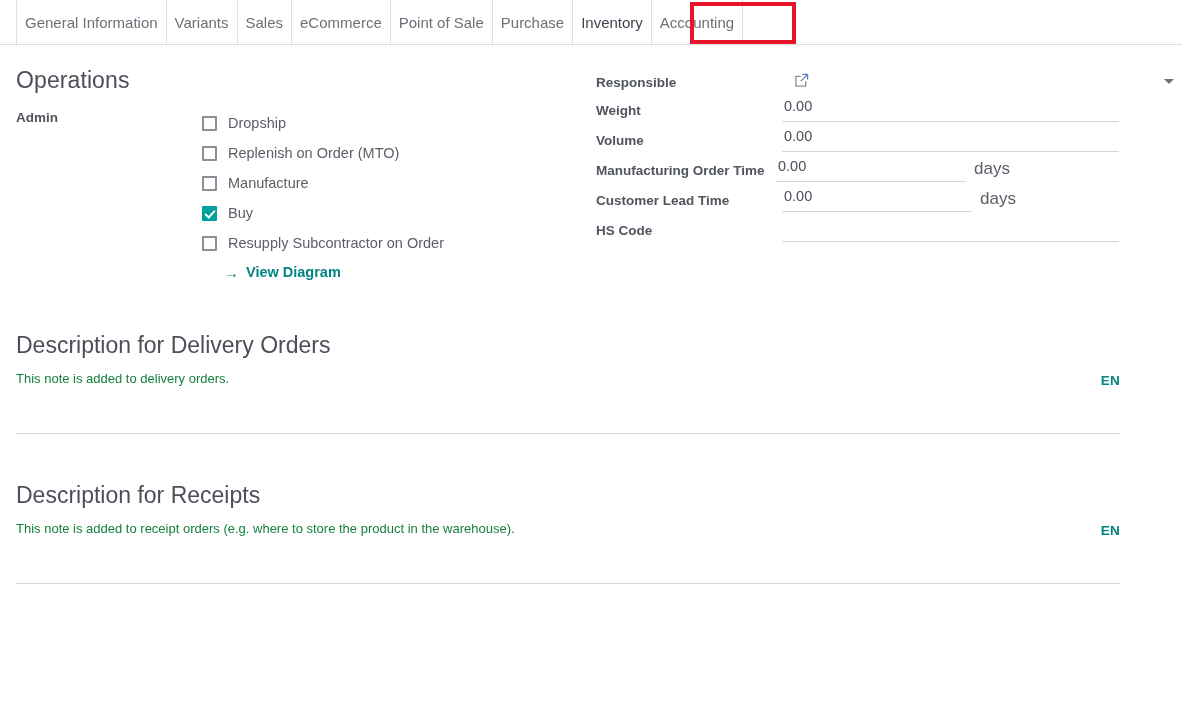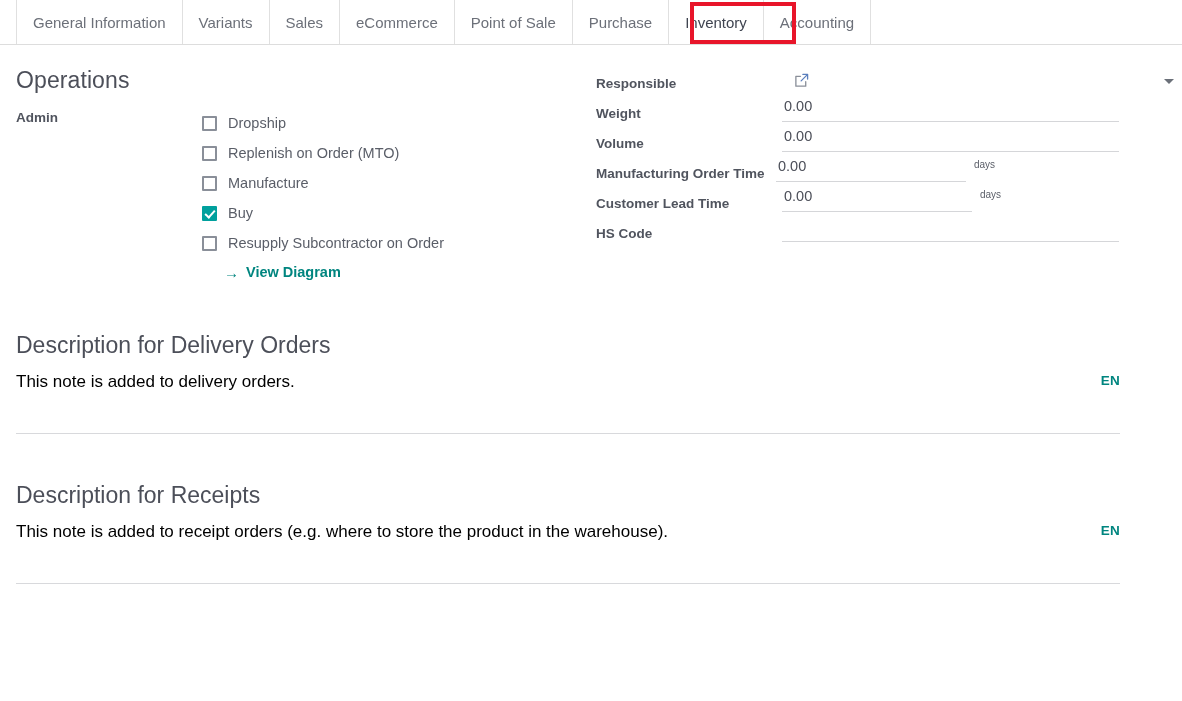--- a/index.html
+++ b/index.html
@@ -19,21 +19,21 @@
     position: relative;
     height: 45px;
     border-bottom: 1px solid #dddddd;
     display: flex;
     align-items: stretch;
     padding-left: 16px;
   }
   .tab {
     display: flex;
     align-items: center;
-    padding: 0 16px;
+    padding: 0 8px;
     font-size: 15px;
     color: #6c7079;
     border-left: 1px solid #e0e0e0;
     border-right: 1px solid #e0e0e0;
     margin-right: -1px;
     background: #ffffff;
     white-space: nowrap;
     cursor: pointer;
     line-height: 1;
   }
@@ -138,21 +138,21 @@
   .view-diagram .arrow {
     margin-right: 7px;
     font-size: 15px;
     line-height: 1;
     display: inline-block;
   }
 
   
   .log-row {
     display: flex;
-    align-items: flex-end;
+    align-items: center;
     margin-bottom: 0px;
   }
   .log-label {
     width: 186px;
     flex: 0 0 186px;
     font-size: 13.5px;
     font-weight: bold;
     color: #50545e;
     line-height: 1.22;
     padding-top: 8px;
@@ -170,21 +170,21 @@
     font-family: "Liberation Sans", sans-serif;
     font-size: 14.5px;
     color: #4c4f59;
     padding: 5px 0 6px 2px;
     outline: none;
     height: 30px;
   }
   .w-full  { width: 337px; }
   .w-short { width: 190px; }
   .unit {
-    font-size: 10px;
+    font-size: 17px;
     color: #5a5e68;
     padding-top: 7px;
     margin-left: 8px;
   }
   .caret {
     position: absolute;
     right: 8px;
     top: 12px;
     width: 0; height: 0;
     border-left: 5px solid transparent;
@@ -205,22 +205,22 @@
     font-size: 23px;
     font-weight: 400;
     color: #4c4f59;
     margin: 0 0 12px 0;
   }
   .desc-body {
     position: relative;
     min-height: 62px;
   }
   .desc-placeholder {
-    font-size: 17px;
-    color: #000000;
+    font-size: 13px;
+    color: #15803d;
     line-height: 1.3;
   }
   .lang-badge {
     position: absolute;
     right: 0px;
     top: 2px;
     font-size: 13.5px;
     font-weight: bold;
     color: #00857f;
     cursor: pointer;

